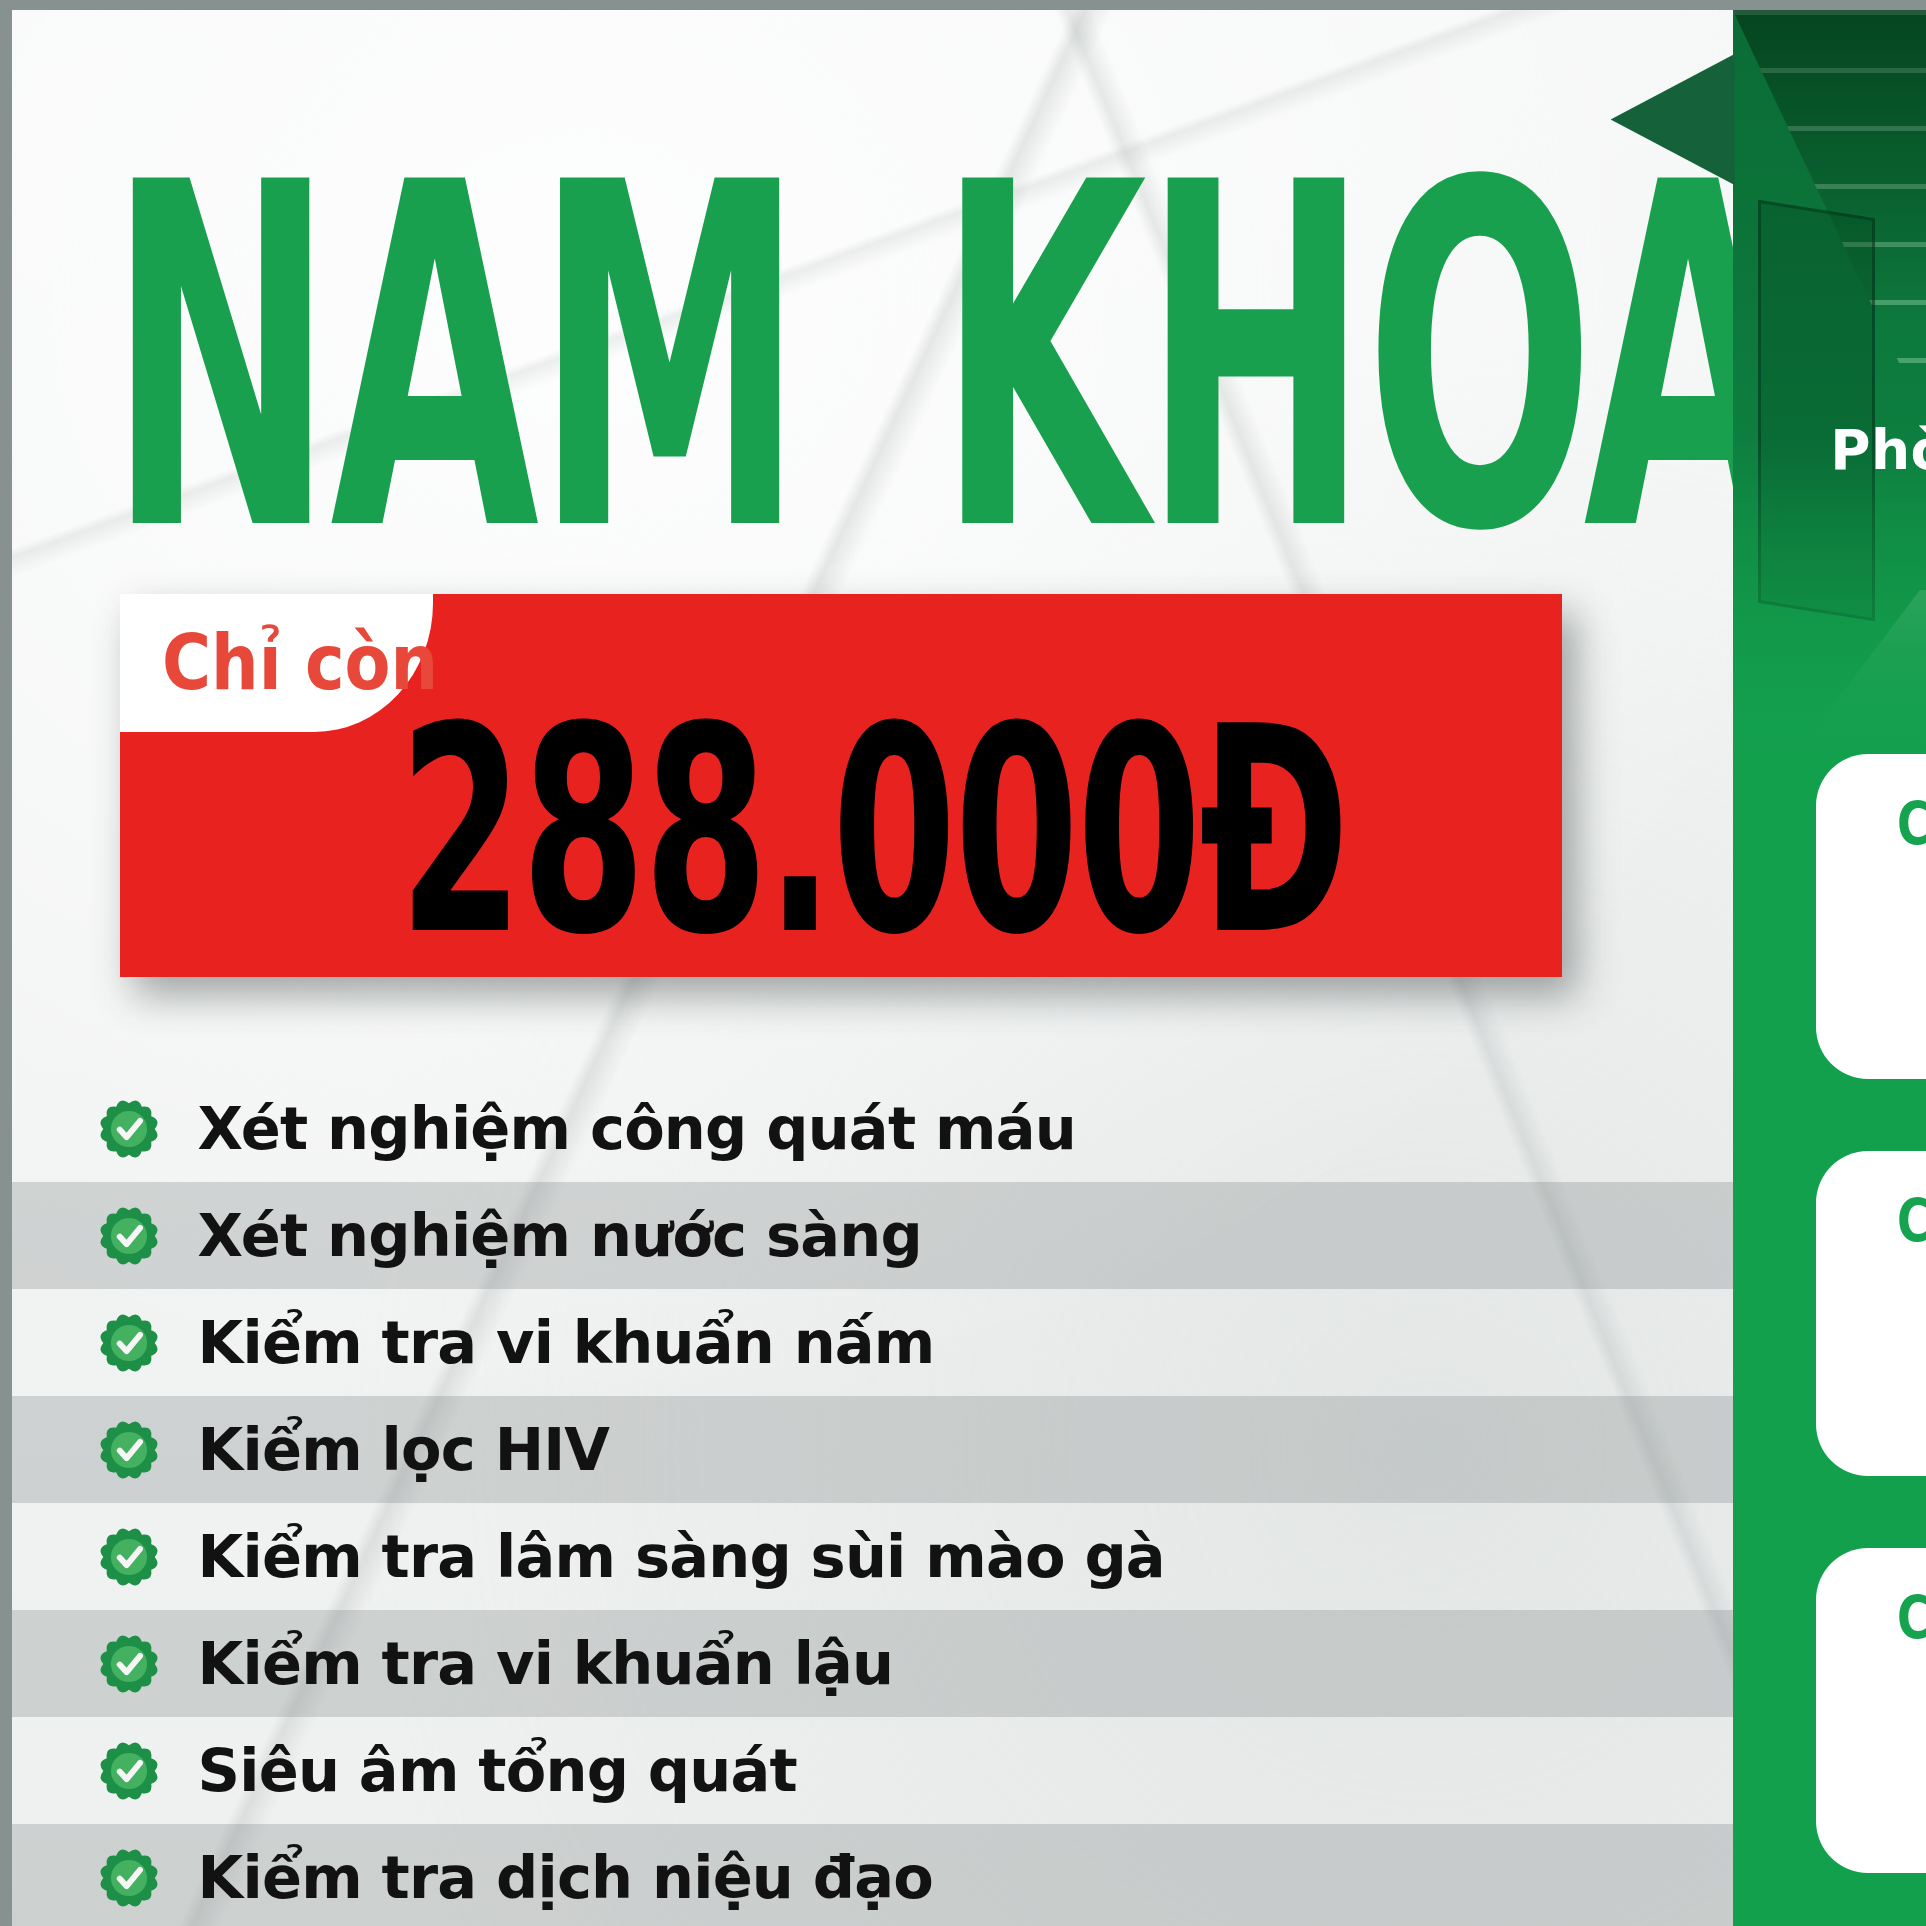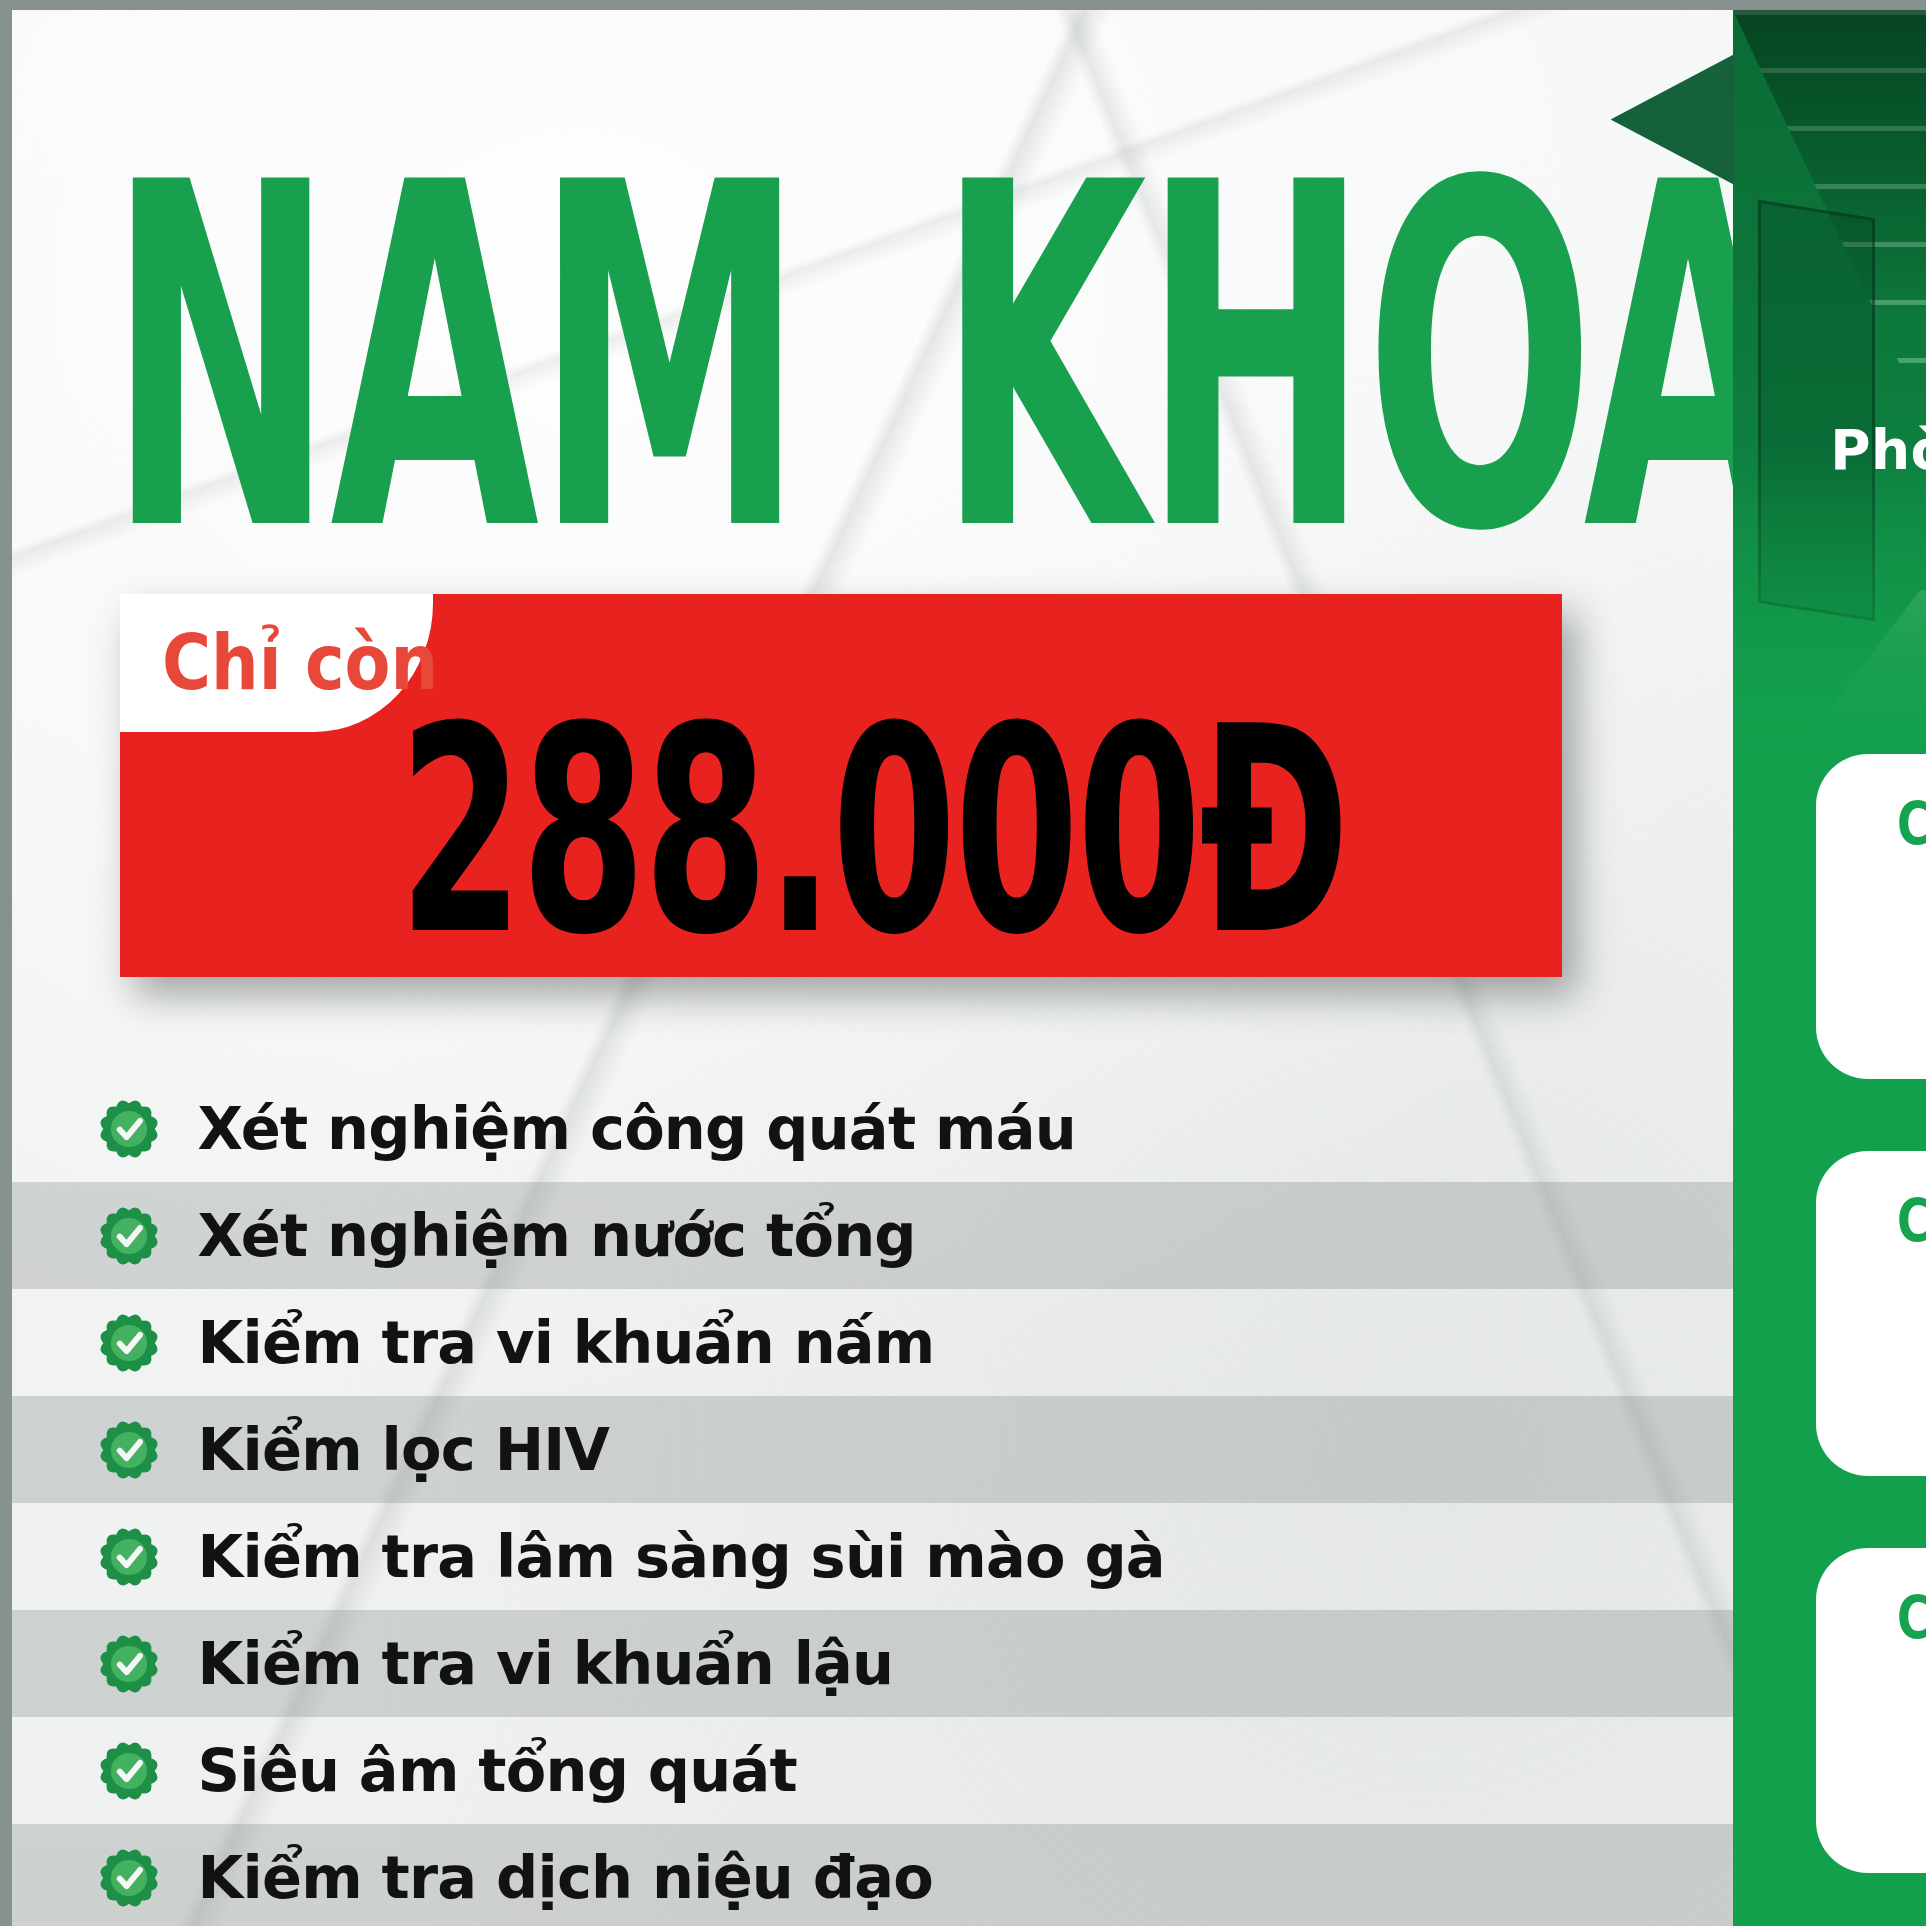--- a/index.html
+++ b/index.html
@@ -105,21 +105,21 @@
         <span class="service-label">Xét nghiệm công quát máu</span>
       </div>
       <div class="service-row striped">
         <span class="seal">
           <svg viewBox="0 0 120 120">
               <path fill="#1d8f47" d="M104,60 Q116,75 98.1,82 Q101,101 82,98.1 Q75,116 60,104 Q45,116 38,98.1 Q19,101 21.9,82 Q4,75 16,60 Q4,45 21.9,38 Q19,19 38,21.9 Q45,4 60,16 Q75,4 82,21.9 Q101,19 98.1,38 Q116,45 104,60 Z"></path>
               <circle cx="60" cy="60" r="31" fill="#44b161"></circle>
               <polyline points="44,61 56,74 79,46" fill="none" stroke="#f6f6f6" stroke-width="10" stroke-linecap="round" stroke-linejoin="round"></polyline>
             </svg>
         </span>
-        <span class="service-label">Xét nghiệm nước tổng</span>
+        <span class="service-label">Xét nghiệm nước sàng</span>
       </div>
       <div class="service-row">
         <span class="seal">
           <svg viewBox="0 0 120 120">
               <path fill="#1d8f47" d="M104,60 Q116,75 98.1,82 Q101,101 82,98.1 Q75,116 60,104 Q45,116 38,98.1 Q19,101 21.9,82 Q4,75 16,60 Q4,45 21.9,38 Q19,19 38,21.9 Q45,4 60,16 Q75,4 82,21.9 Q101,19 98.1,38 Q116,45 104,60 Z"></path>
               <circle cx="60" cy="60" r="31" fill="#44b161"></circle>
               <polyline points="44,61 56,74 79,46" fill="none" stroke="#f6f6f6" stroke-width="10" stroke-linecap="round" stroke-linejoin="round"></polyline>
             </svg>
         </span>
         <span class="service-label">Kiểm tra vi khuẩn nấm</span>

